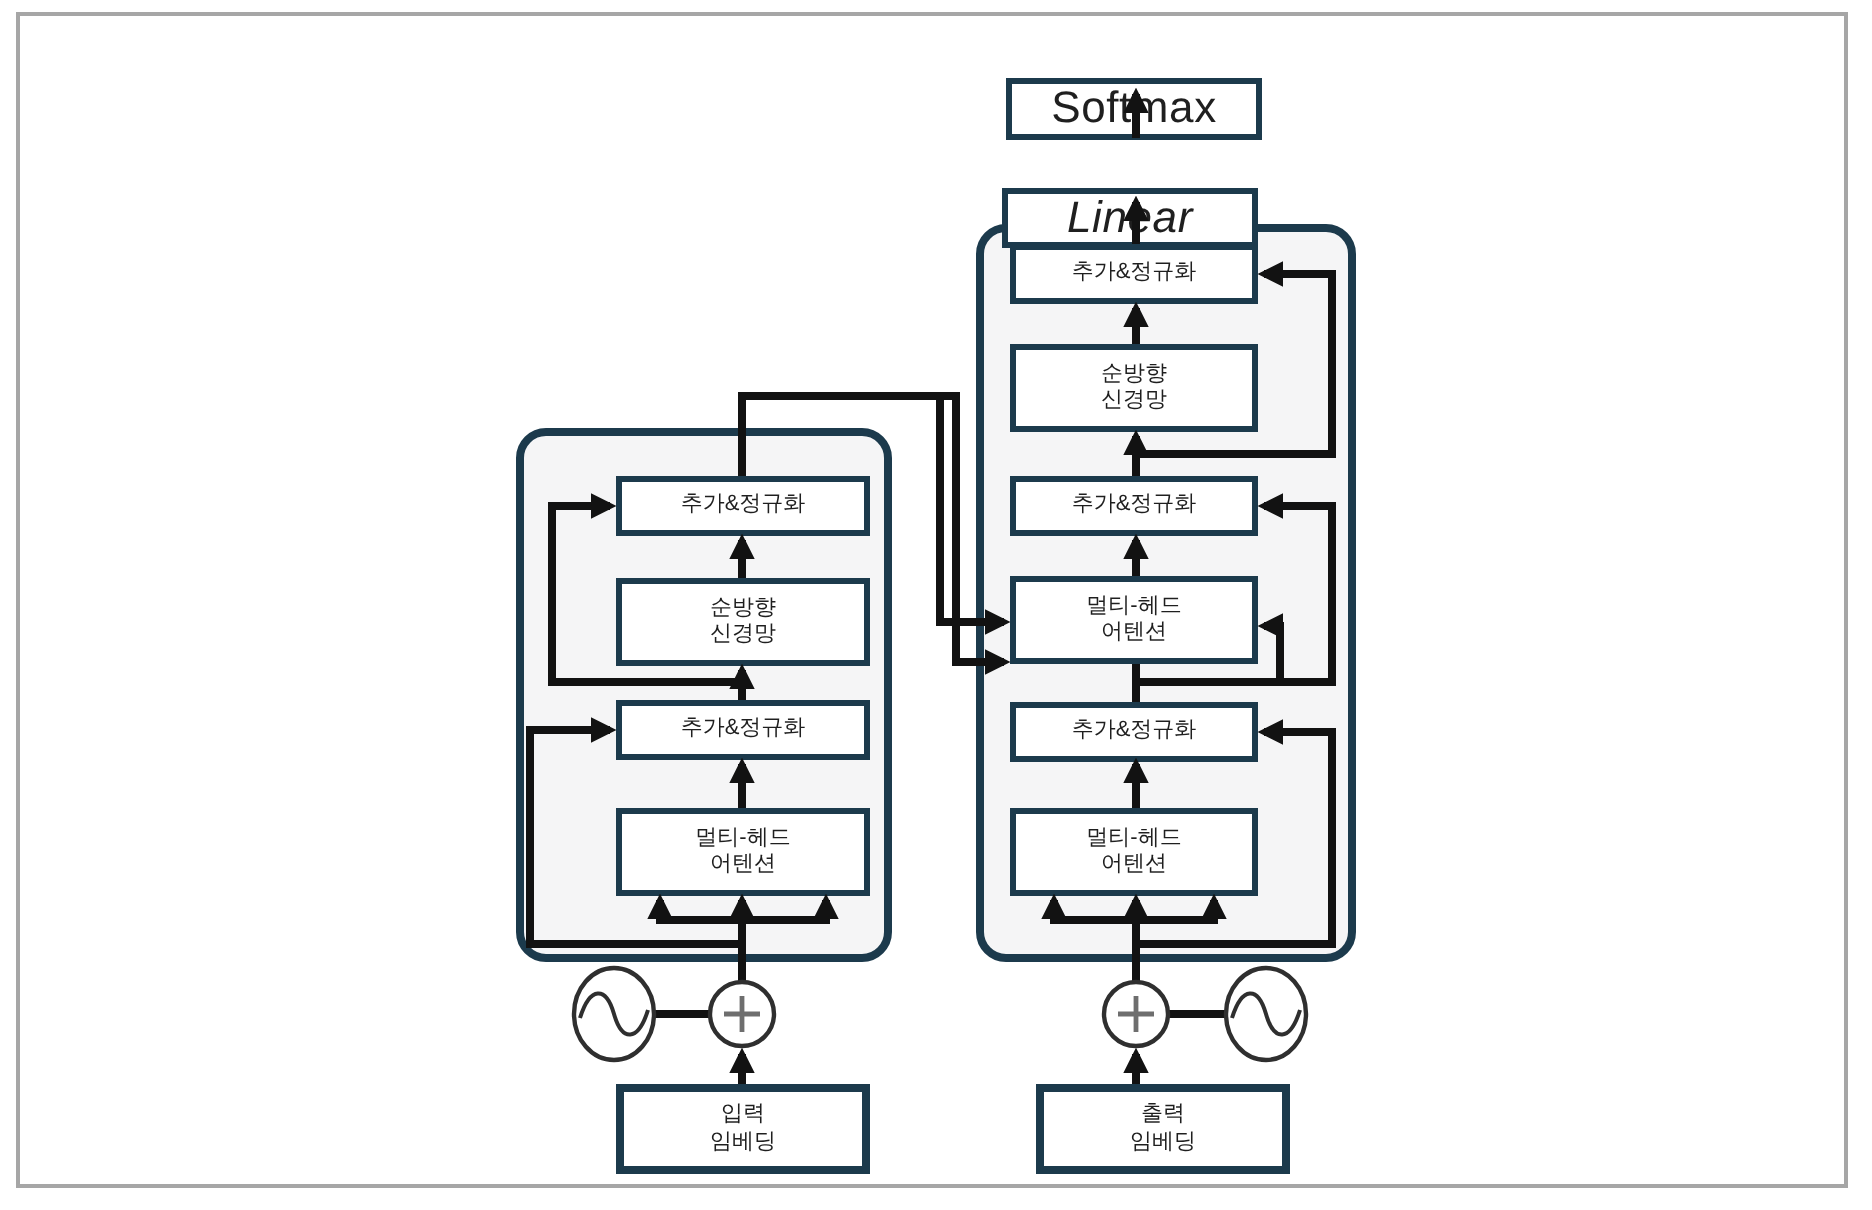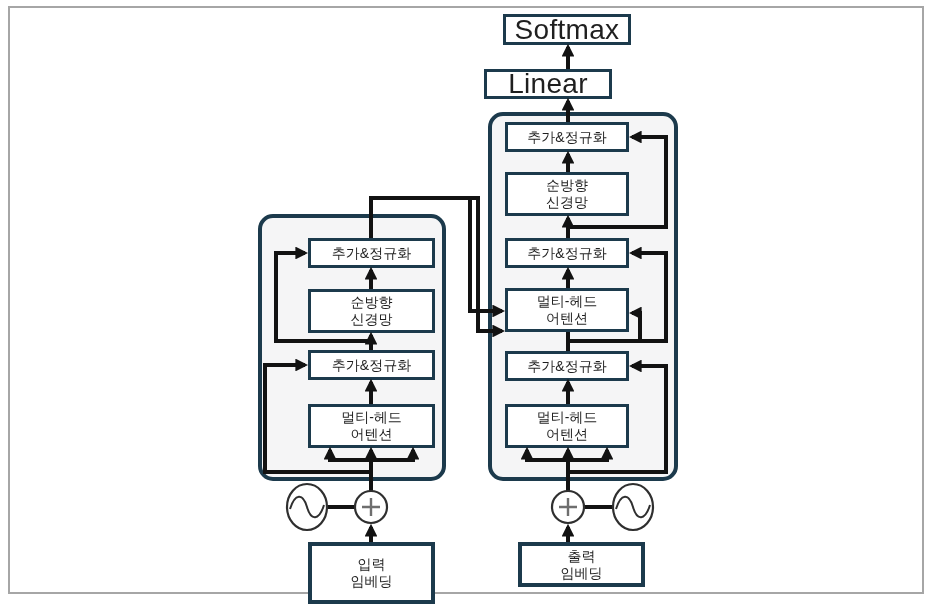--- a/index.html
+++ b/index.html
@@ -13,45 +13,45 @@
   }
   .container{
     position:absolute;box-sizing:border-box;
     border:4px solid var(--box_border,#1d3b4d);
     border-radius:15px;background:var(--container_fill,#f6f6f7);
   }
   .box{
     position:absolute;box-sizing:border-box;display:flex;flex-direction:column;
     align-items:center;justify-content:center;background:#ffffff;
     border:3px solid var(--box_border,#1d3b4d);
-    color:var(--text,#1f1f1f);font-size:14px;line-height:1.2;text-align:center;
+    color:var(--text,#1f1f1f);font-size:11px;line-height:1.2;text-align:center;
     white-space:nowrap;
   }
-  .box.latin{font-size:28px;letter-spacing:.3px;}
+  .box.latin{font-size:22px;letter-spacing:.3px;margin-top:25px;}
   .box span{display:block;}
   svg.overlay{position:absolute;left:0;top:0;pointer-events:none;}
   .flow{stroke:var(--line,#121212);stroke-width:4;fill:none;}
   .icon-stroke{stroke:var(--icon_stroke,#2f2f2f);fill:#ffffff;stroke-width:2.2;}
   .glyph{stroke:var(--plus_glyph,#6e6e6e);stroke-width:2.4;fill:none;}
   .wave{stroke:var(--icon_stroke,#2f2f2f);stroke-width:2;fill:none;}
 </style>
 </head>
 <body>
 
 <div class="canvas">
 
   <div class="frame"></div>
 
   <div class="container" style="left:258px;top:214px;width:188px;height:267px;"></div>
   <div class="container" style="left:488px;top:112px;width:190px;height:369px;"></div>
 
   <div class="box latin" style="left:503px;top:14px;width:128px;height:31px;">
     <span>Softmax</span>
   </div>
-  <div class="box latin" style="left:484px;top:69px;width:128px;height:30px;">
+  <div class="box latin" style="left:501px;top:69px;width:128px;height:30px;font-style:italic;">
     <span>Linear</span>
   </div>
 
   <div class="box" style="left:505px;top:122px;width:124px;height:30px;">
     <span>추가&amp;정규화</span>
   </div>
   <div class="box" style="left:505px;top:172px;width:124px;height:44px;">
     <span>순방향</span>
     <span>신경망</span>
   </div>
@@ -78,21 +78,21 @@
     <span>신경망</span>
   </div>
   <div class="box" style="left:308px;top:350px;width:127px;height:30px;">
     <span>추가&amp;정규화</span>
   </div>
   <div class="box" style="left:308px;top:404px;width:127px;height:44px;">
     <span>멀티-헤드</span>
     <span>어텐션</span>
   </div>
 
-  <div class="box" style="left:308px;top:542px;width:127px;height:62px;border-width:4px;align-items:center;">
+  <div class="box" style="left:308px;top:542px;width:127px;height:45px;border-width:4px;align-items:center;">
     <span>입력</span>
     <span>임베딩</span>
   </div>
   <div class="box" style="left:505px;top:542px;width:127px;height:45px;border-width:4px;margin-left:13px;">
     <span>출력</span>
     <span>임베딩</span>
   </div>
 
   <svg class="overlay" width="936" height="605" viewBox="0 0 936 605">
     <defs>

